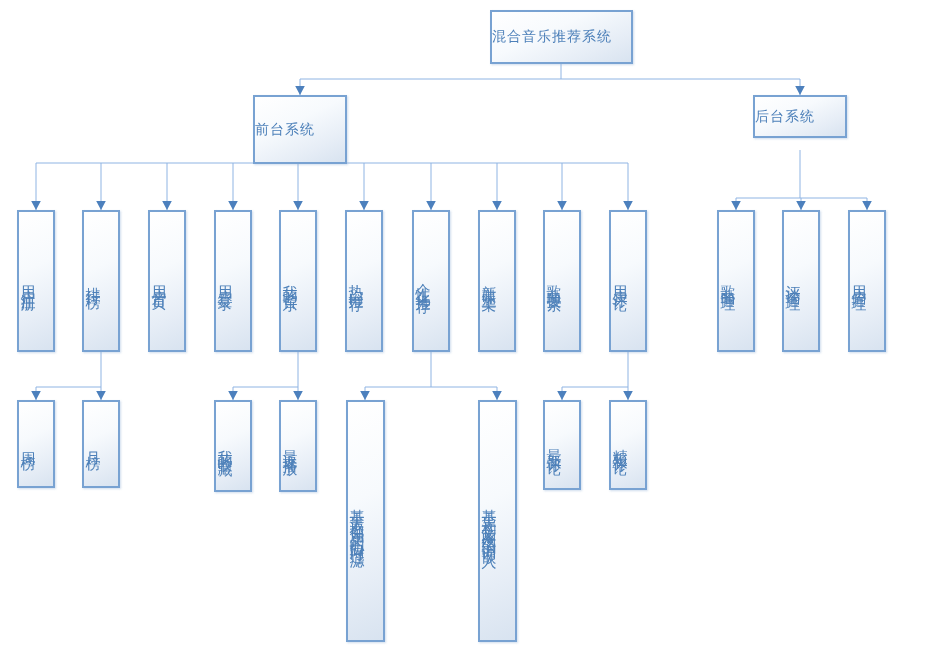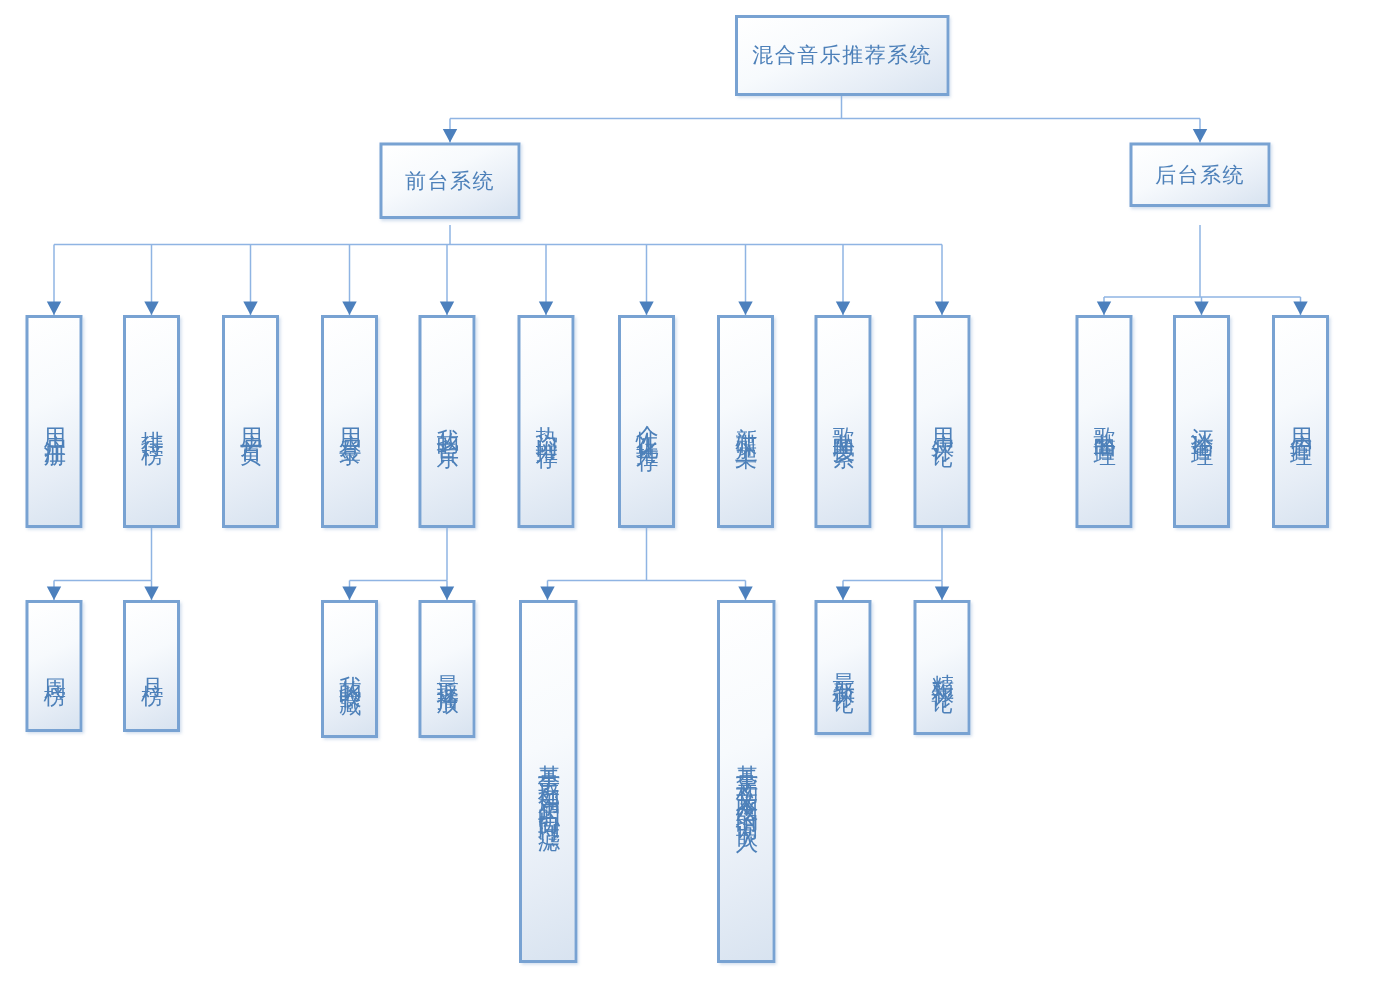--- a/index.html
+++ b/index.html
@@ -12,22 +12,23 @@
   }
   svg.connectors { position:absolute; left:0; top:0; }
   .node {
     position:absolute;
     box-sizing:border-box;
     border:2px solid #78a2d2;
     background:linear-gradient(155deg,#ffffff 0%,#f7fafd 40%,#e6edf6 75%,#d8e3f0 100%);
     box-shadow:1px 1px 2px rgba(150,180,215,0.45);
     display:flex;
     align-items:center;
-    justify-content:center;
+    justify-content:flex-start;
     color:#4d80b9;
+    font-family:Liberation Mono, monospace;
   }
   .node.h .label {
     font-size:14px;
     letter-spacing:1px;
     white-space:nowrap;
     text-align:center;
   }
   .node.v .label {
     writing-mode:vertical-rl;
     text-orientation:upright;
@@ -92,21 +93,21 @@
       <line x1="562" y1="387" x2="628" y2="387"></line>
       <line x1="562" y1="387" x2="562" y2="400" marker-end="url(#arr)"></line>
       <line x1="628" y1="387" x2="628" y2="400" marker-end="url(#arr)"></line>
     </g>
   </svg>
 
   <div class="node h" style="left:490px;top:10px;width:143px;height:54px">
     <span class="label">混合音乐推荐系统</span>
   </div>
 
-  <div class="node h" style="left:253px;top:95px;width:94px;height:51px">
+  <div class="node h" style="left:253px;top:95px;width:94px;height:69px">
     <span class="label">前台系统</span>
   </div>
   <div class="node h" style="left:753px;top:95px;width:94px;height:43px">
     <span class="label">后台系统</span>
   </div>
 
   <div class="node v" style="left:17px;top:210px;width:38px;height:142px">
     <span class="label">用户注册</span>
   </div>
   <div class="node v" style="left:82px;top:210px;width:38px;height:142px">

